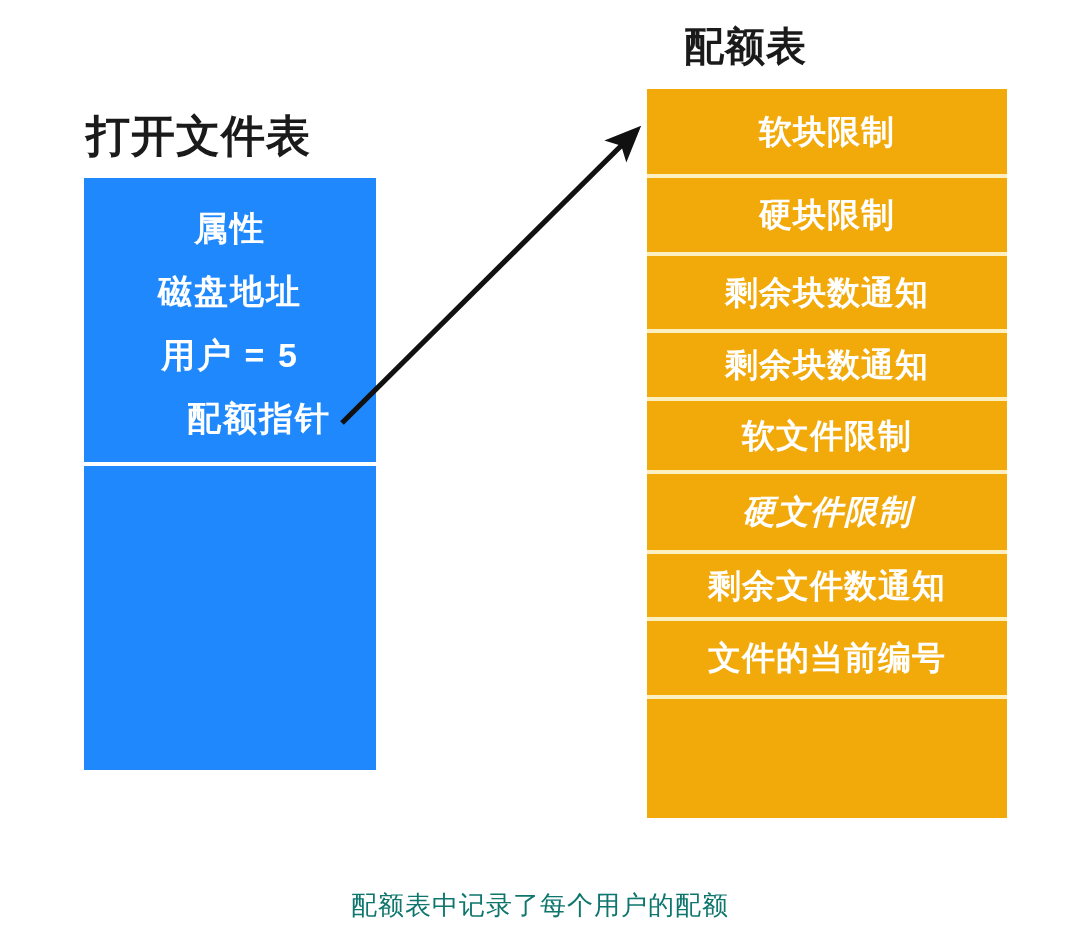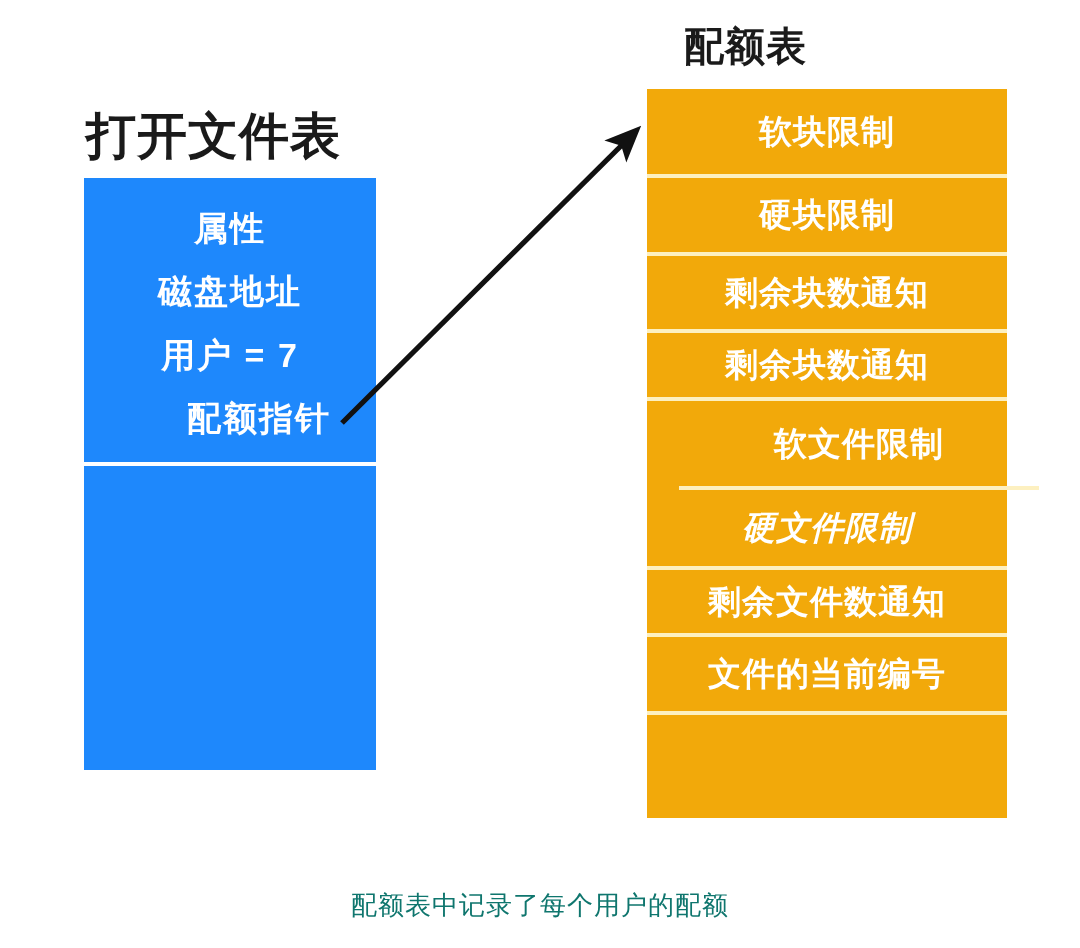--- a/index.html
+++ b/index.html
@@ -26,21 +26,21 @@
   .heading {
     position: absolute;
     color: #1a1a1a;
     font-weight: 700;
     letter-spacing: 1px;
     white-space: nowrap;
   }
   #open-file-table-title {
     left: 86px;
     top: 112px;
-    font-size: 50px;
+    font-size: 44px;
     line-height: 48px;
   }
   #quota-table-title {
     left: 684px;
     top: 26px;
     font-size: 40px;
     line-height: 48px;
     font-family: Liberation Mono, monospace;
   }
 
@@ -115,21 +115,21 @@
     font-weight: 700;
     line-height: 38px;
     letter-spacing: 1px;
     white-space: nowrap;
     text-align: center;
   }
   #quota-row-0 { height: 89px; }
   #quota-row-1 { height: 78px; }
   #quota-row-2 { height: 77px; }
   #quota-row-3 { height: 68px; }
-  #quota-row-4 { height: 89px; margin-left: 32px; }
+  #quota-row-4 { height: 73px; }
   #quota-row-5 { height: 80px; font-style: italic; }
   #quota-row-6 { height: 78px; }
   #quota-row-7 { height: 67px; }
   #quota-row-empty {
     height: 107px;
     border-bottom: none;
   }
 
   
   #quota-pointer-arrow {
@@ -158,21 +158,21 @@
 <body>
 
 <div class="canvas">
 
   <div class="heading" id="open-file-table-title">打开文件表</div>
 
   <div id="open-file-table">
     <div id="open-file-entry-fields">
       <div class="blue-field">属性</div>
       <div class="blue-field">磁盘地址</div>
-      <div class="blue-field">用户 = 7</div>
+      <div class="blue-field">用户 = 5</div>
       <div class="blue-field indent-right">配额指针</div>
     </div>
     <div id="open-file-table-empty"></div>
   </div>
 
   <div class="heading" id="quota-table-title">配额表</div>
 
   <div id="quota-table">
     <div class="quota-row" id="quota-row-0">
       <span class="quota-row-label">软块限制</span>

